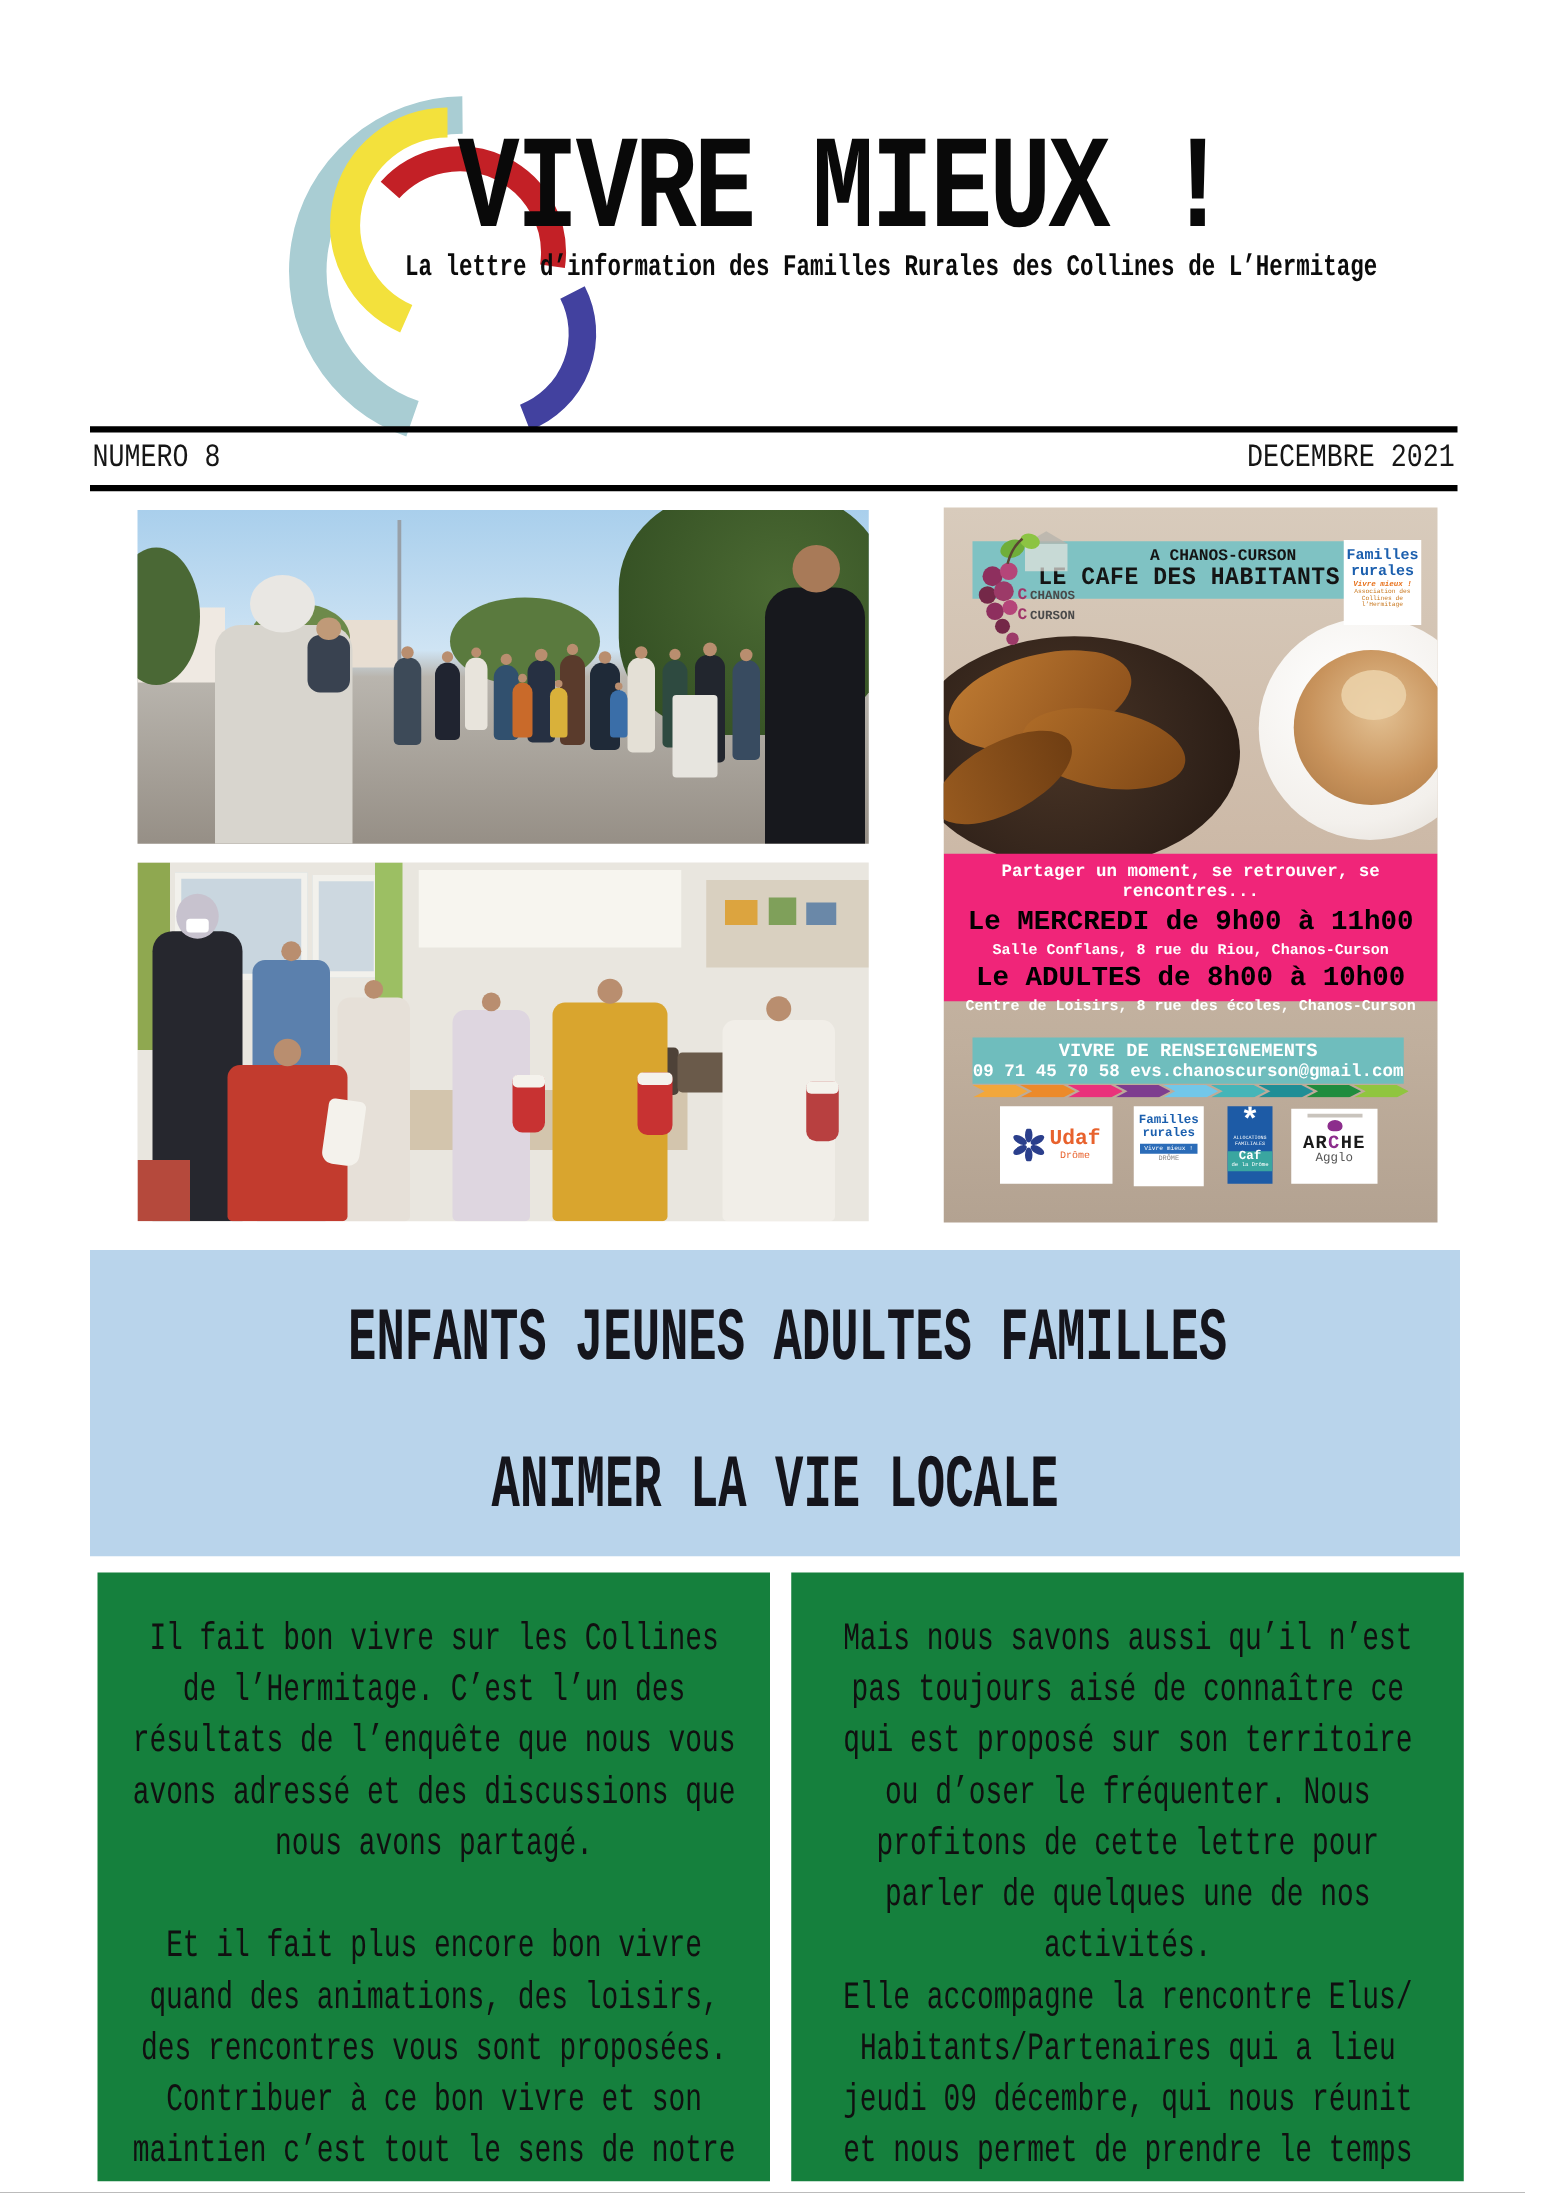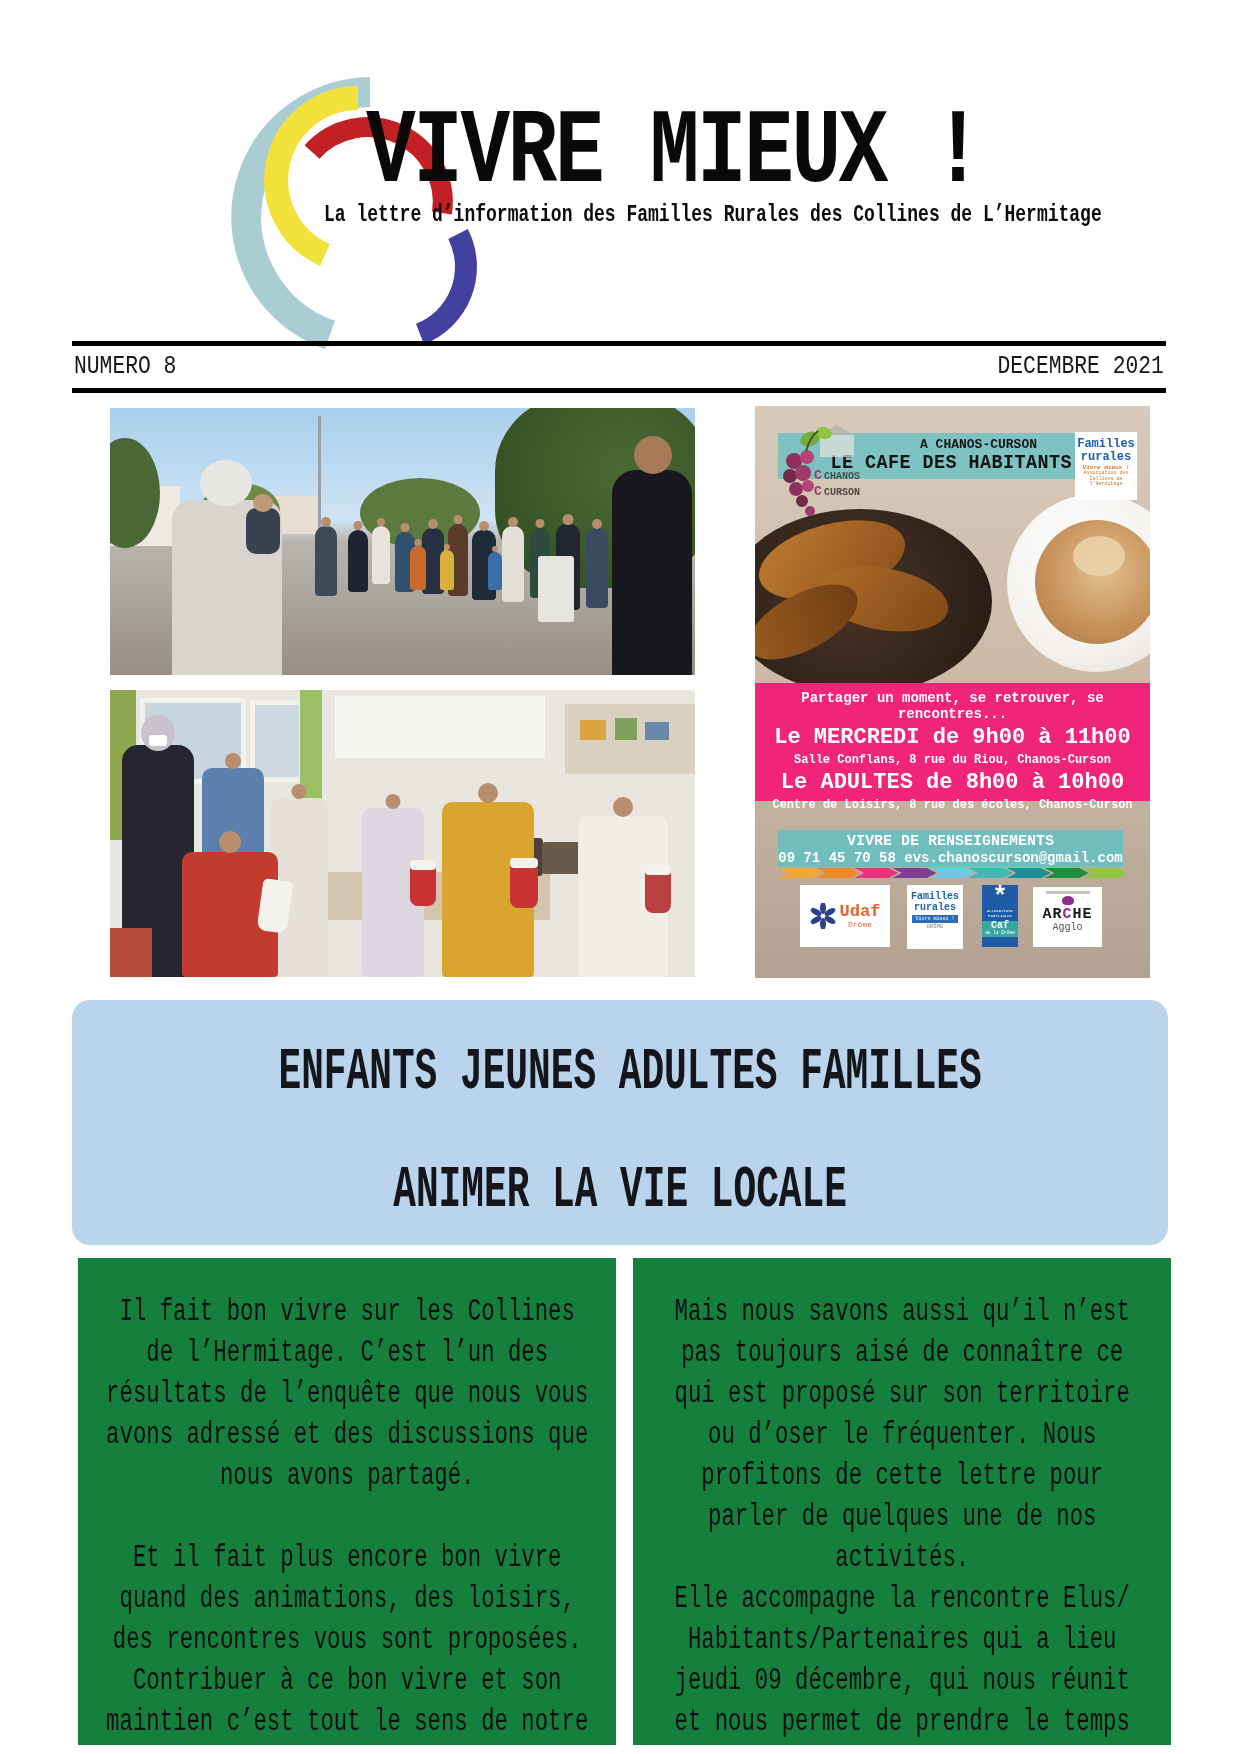--- a/index.html
+++ b/index.html
@@ -56,21 +56,21 @@
   .croi{position:absolute;border-radius:50%;}
   .cup{position:absolute;left:252px;top:88px;width:178px;height:178px;border-radius:50%;
        background:radial-gradient(circle at 40% 35%,#ffffff 0%,#f3f0ec 65%,#ddd7cf 100%);}
   .latte{position:absolute;left:280px;top:114px;width:124px;height:124px;border-radius:50%;
          background:radial-gradient(circle at 55% 40%,#e3c193 0%,#c8935c 55%,#a87542 100%);}
   .foam{position:absolute;left:318px;top:130px;width:52px;height:40px;border-radius:50%;
         background:#ecd4ab;opacity:.85;}
   .fl-pink{position:absolute;left:0;top:277px;width:395px;height:118px;background:#f02579;
            text-align:center;color:#fff;}
   .fp-intro{margin-top:7px;font-size:14px;font-weight:bold;}
-  .fp-slot{font-size:22px;font-weight:bold;color:#ffffff;margin-top:3px;}
+  .fp-slot{font-size:22px;font-weight:bold;color:#000000;margin-top:3px;}
   .fp-place{font-size:12px;font-weight:bold;margin-top:3px;}
   .fl-info{position:absolute;left:23px;top:424px;width:345px;height:37px;background:#6fbdbd;
            text-align:center;color:#fff;font-weight:bold;}
   .fi-1{font-size:15px;margin-top:3px;} .fi-2{font-size:14px;}
   .chevrow{position:absolute;left:23px;top:462px;width:349px;height:10px;display:flex;}
   .chev{flex:1;margin-left:-6px;clip-path:polygon(0 0,78% 0,100% 50%,78% 100%,0 100%,22% 50%);}
   .chev:first-child{margin-left:0;}
   .partner{position:absolute;background:#fff;box-sizing:border-box;text-align:center;}
   .udaf{left:45px;top:479px;width:90px;height:62px;display:flex;align-items:center;justify-content:center;gap:4px;}
   .udaf .nm{font-size:17px;font-weight:bold;color:#e8622d;line-height:1;}
@@ -87,21 +87,21 @@
   .caf .band .c2{font-size:4.5px;display:block;}
   .arche{left:278px;top:481px;width:69px;height:60px;padding-top:4px;}
   .arche .tiny{margin:0 auto;width:44px;height:3px;background:#c9c4bd;}
   .arche .bug{margin:2px auto;width:12px;height:9px;background:#8c2d8c;border-radius:50% 50% 40% 40%;}
   .arche .nm{font-size:15px;font-weight:bold;color:#1a1a1a;letter-spacing:1px;line-height:1;}
   .arche .nm .pc{color:#8c2d8c;}
   .arche .ag{font-size:10px;color:#555;}
 
   
   .banner{position:absolute;left:72px;top:1000px;width:1096px;height:245px;background:#b9d4eb;
-          text-align:center;color:#15151c;border-radius:18px;}
+          text-align:center;color:#15151c;}
   .bline{font-size:60px;font-weight:bold;line-height:1;}
   .bline .cx{transform:scaleX(.63);}
   .b1{margin-top:42px;} .b2{margin-top:58px;}
   .col{position:absolute;top:1258px;width:538px;height:487px;background:#15803d;overflow:hidden;}
   .col-left{left:78px;} .col-right{left:633px;}
   .coltext{width:139%;transform:scaleX(.72);transform-origin:0 0;
            font-size:31px;line-height:41px;text-align:center;color:#101010;
            padding:33px 30px 0;box-sizing:border-box;}
   .gap{height:41px;}
 </style>

